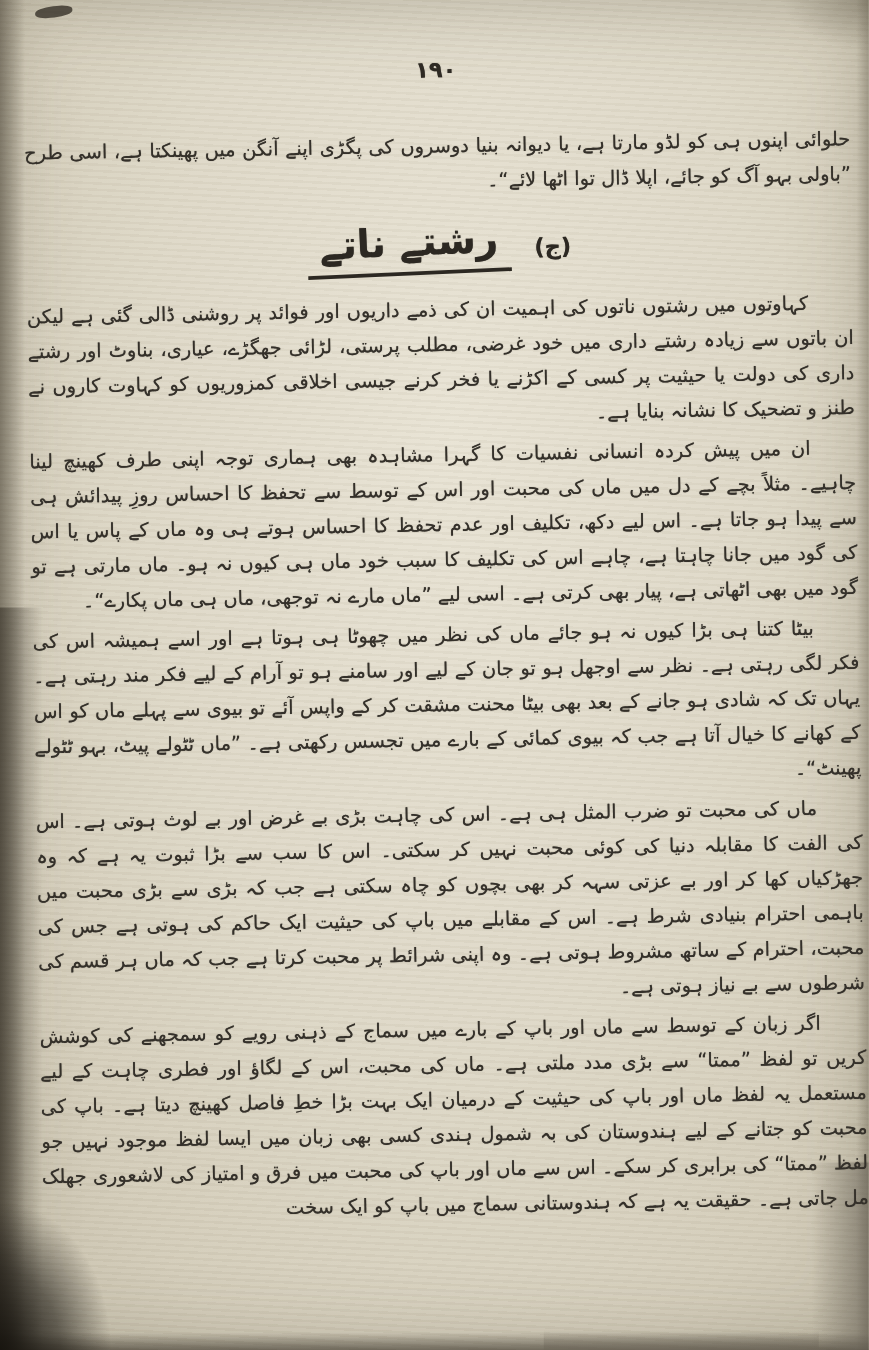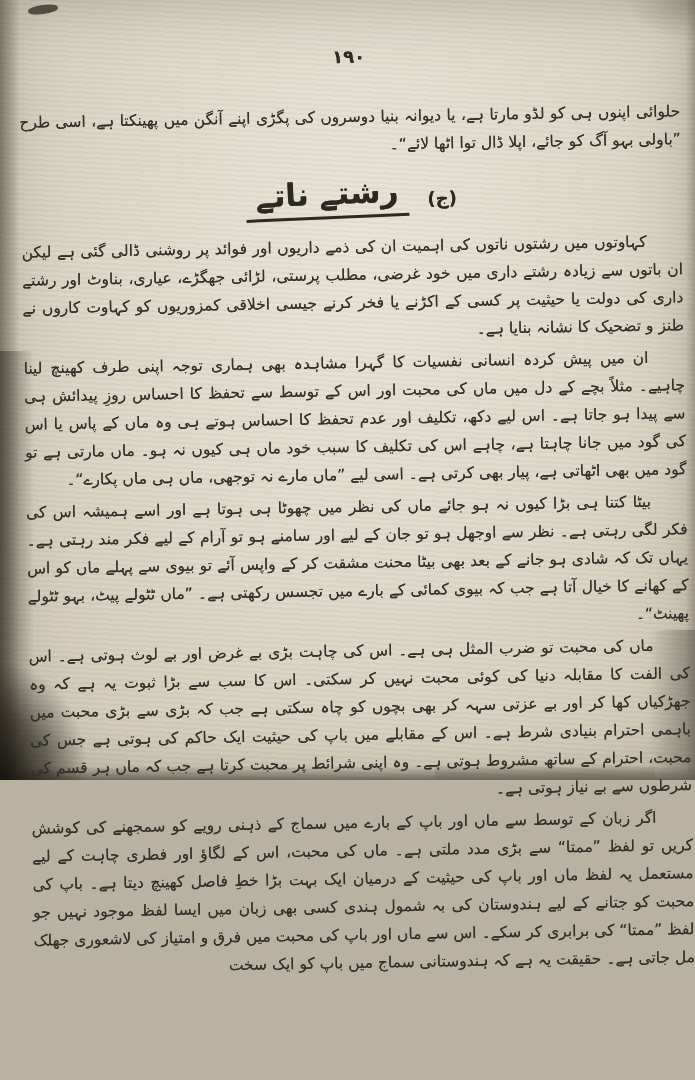--- a/index.html
+++ b/index.html
@@ -6,21 +6,21 @@
     margin: 0;
     padding: 0;
     width: 695px;
     height: 1080px;
     overflow: hidden;
     background: #b9b2a0;
   }
   .page {
     position: relative;
     width: 695px;
-    height: 780px;
+    height: 1080px;
     background:
       radial-gradient(ellipse at 52% 32%, #e8e3d4 0%, #ded8c7 48%, #d3ccb9 78%, #c3bca8 100%);
     box-shadow: inset 0 0 60px rgba(90, 82, 64, 0.35);
   }
   
   .edge-left {
     position: absolute; left: 0; top: 0; bottom: 0; width: 20px;
     background: linear-gradient(to right, rgba(72, 65, 52, 0.55), rgba(72, 65, 52, 0));
     pointer-events: none;
   }

